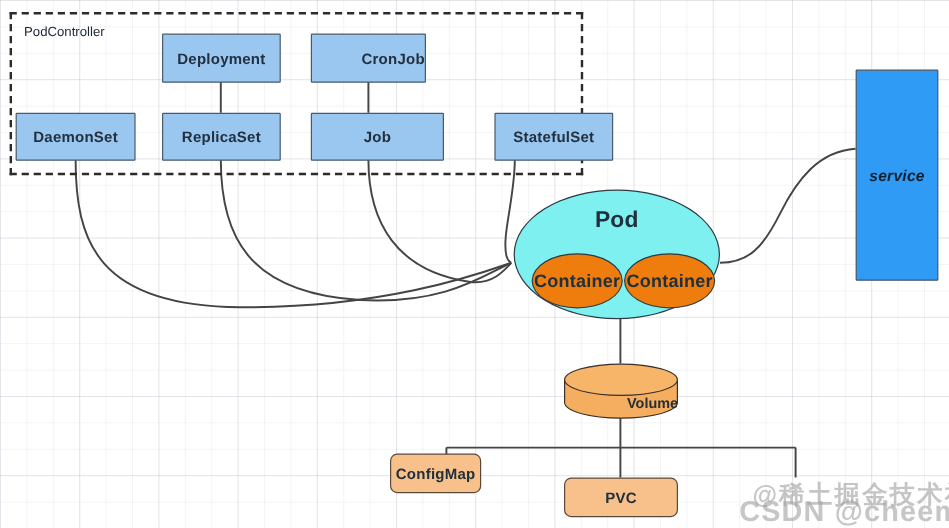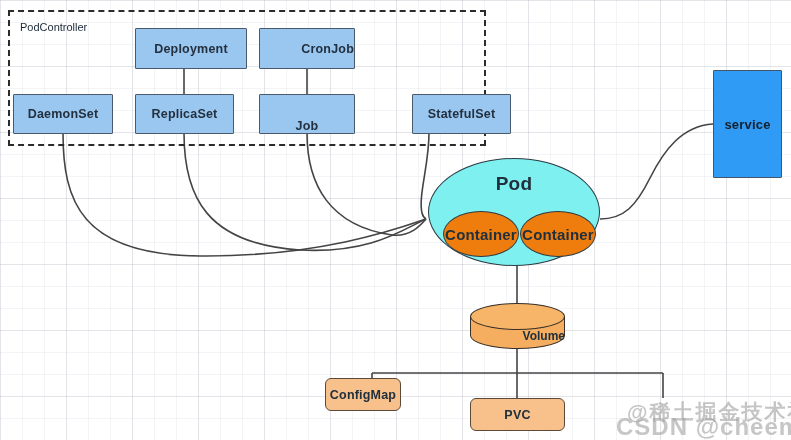--- a/index.html
+++ b/index.html
@@ -178,45 +178,45 @@
       <path d="M 372 373 L 663 373"></path>
       <path d="M 372 373 L 372 398"></path>
       <path d="M 517 373 L 517 398"></path>
       <path d="M 663 373 L 663 398"></path>
     </g>
   </svg>
 
   <div class="group-box" style="left:8px; top:10px; width:478px; height:136px;"></div>
   <div class="group-label" style="left:20px; top:21px;">PodController</div>
 
-  <div class="node ctrl" style="left:135px; top:28px; width:112px; height:41px;">
+  <div class="node ctrl" style="left:135px; top:28px; width:99px; height:41px;">
     <span>Deployment</span>
   </div>
 
   <div class="node ctrl" style="left:259px; top:28px; width:96px; height:41px;justify-content:flex-end;">
     <span>CronJob</span>
   </div>
 
   <div class="node ctrl" style="left:13px; top:94px; width:100px; height:40px;">
     <span>DaemonSet</span>
   </div>
 
   <div class="node ctrl" style="left:135px; top:94px; width:99px; height:40px;align-items:center;">
     <span>ReplicaSet</span>
   </div>
 
-  <div class="node ctrl" style="left:259px; top:94px; width:96px; height:40px;align-items:flex-end;">
+  <div class="node ctrl" style="left:259px; top:94px; width:111px; height:40px;">
     <span>Job</span>
   </div>
 
   <div class="node ctrl" style="left:380px; top:94px; width:99px; height:40px;margin-left:32px;">
     <span>StatefulSet</span>
   </div>
 
-  <div class="node service-box" style="left:713px; top:70px; width:69px; height:108px;">
+  <div class="node service-box" style="left:713px; top:58px; width:69px; height:176px;font-style:italic;">
     <span>service</span>
   </div>
 
   <div class="node pod" style="left:428px; top:158px; width:172px; height:108px;">
     <span>Pod</span>
   </div>
 
   <div class="node container-ell" style="left:443px; top:211px; width:76px; height:46px;">
     <span>Container</span>
   </div>

